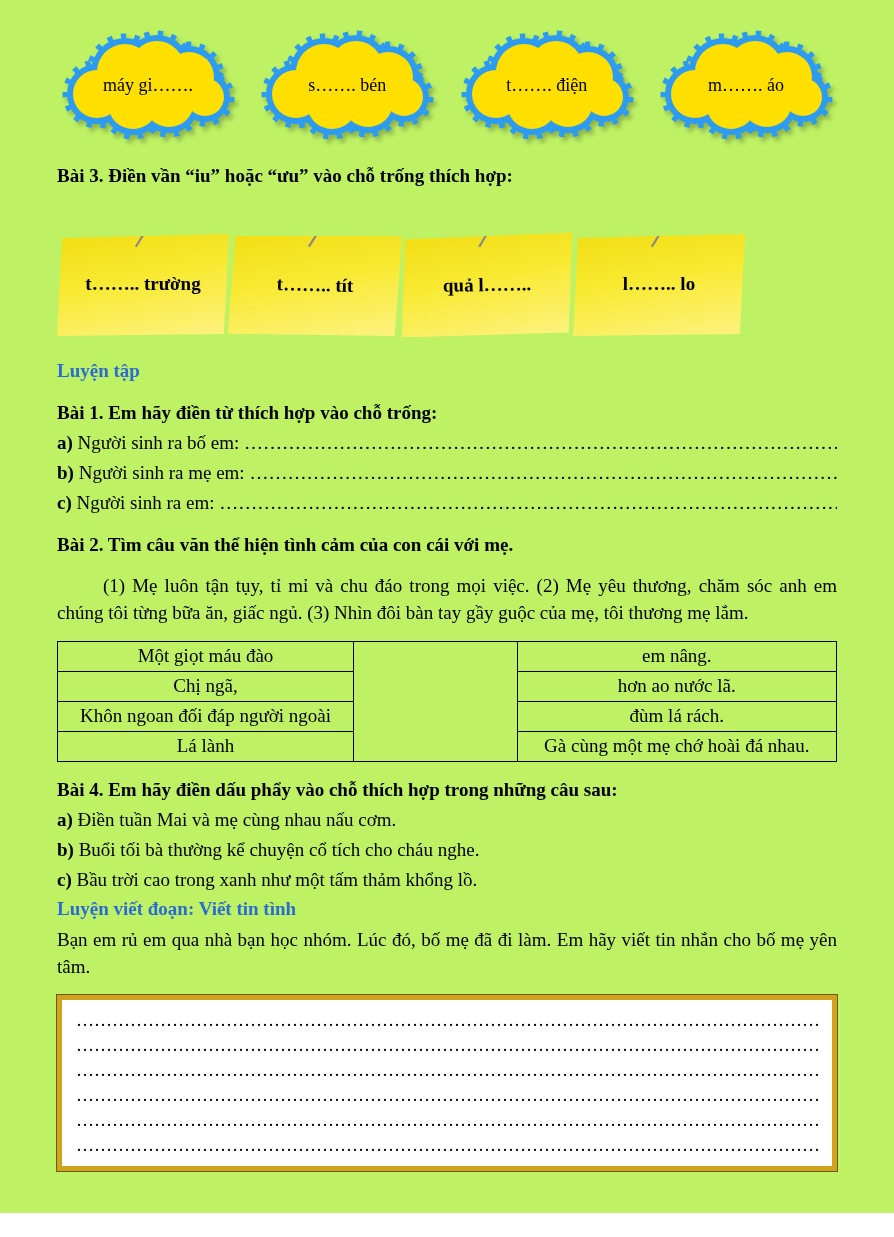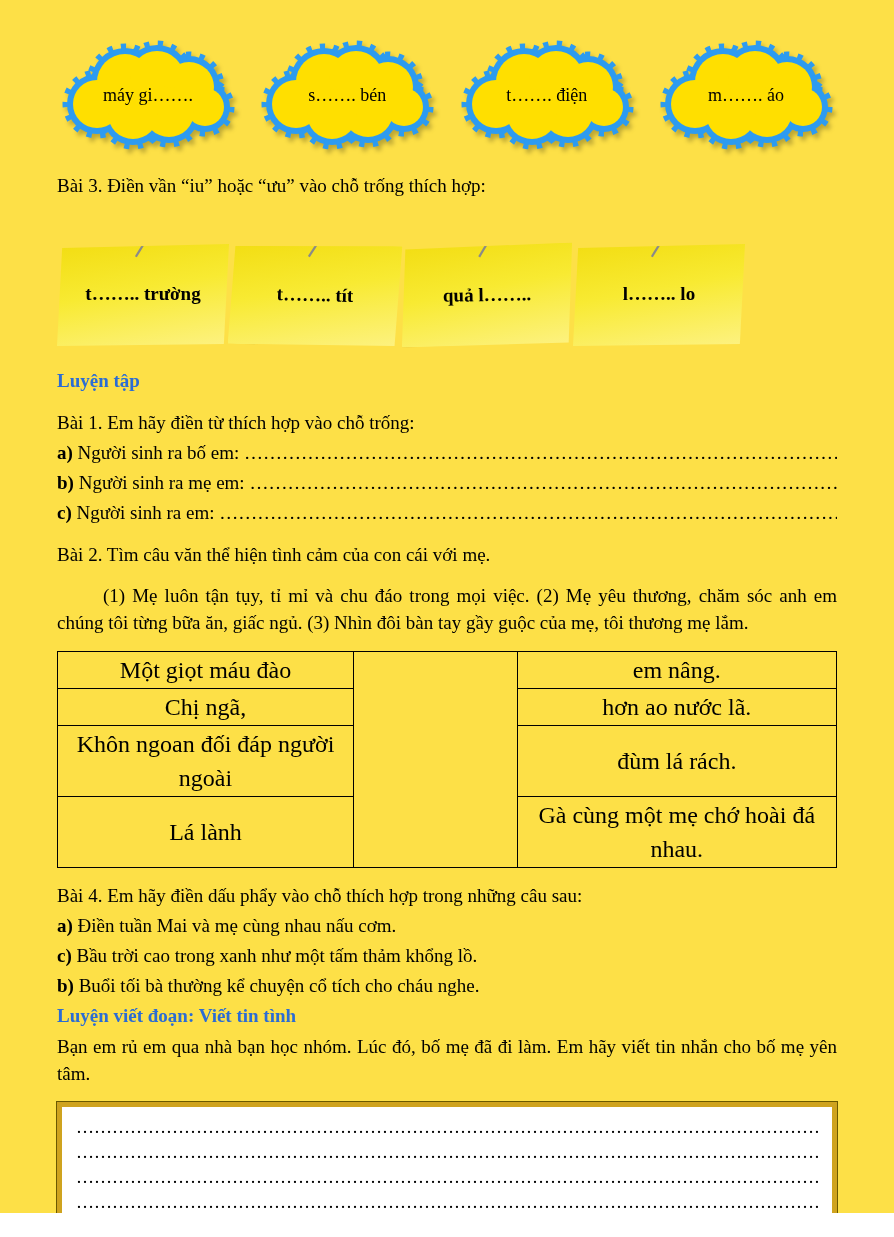--- a/index.html
+++ b/index.html
@@ -1,22 +1,22 @@
 <!DOCTYPE html>
 <html><head>
 <meta charset="utf-8">
 <style>
   html,body{margin:0;padding:0;background:#ffffff;}
   .page{
     width:894px;height:1213px;box-sizing:border-box;
-    padding:32px 57px 20px;background:#fde047;overflow:hidden;
+    padding:22px 57px 20px;background:#bef264;overflow:hidden;
     font-family:"Liberation Serif", serif;font-size:19px;color:#000;line-height:1.42;
   }
   p{margin:3px 0;}
-  .bold{font-weight:normal;margin-top:15px;}
+  .bold{font-weight:bold;margin-top:15px;}
   .blue{color:#2b6cd4;font-weight:bold;}
   
   .clouds-row{display:flex;justify-content:space-between;align-items:center;height:122px;margin:4px 0 6px;}
   .cloud{position:relative;width:182px;height:118px;}
   .cloud svg{position:absolute;inset:0;filter:drop-shadow(3px 4px 2px rgba(0,0,0,.25));}
   .cloud .cloud-label{
     position:absolute;left:50%;top:50%;transform:translate(-50%,-55%);
     white-space:nowrap;font-size:18px;z-index:2;
   }
   
@@ -29,21 +29,21 @@
   .note:nth-child(2){transform:rotate(1.5deg);}
   .note:nth-child(3){transform:rotate(-1deg);}
   .note .note-label{font-size:19px;}
   .pin{position:absolute;top:-20px;left:50%;transform:translateX(-40%) rotate(8deg);z-index:3;}
   
   .fill-line{white-space:nowrap;overflow:hidden;margin:3px 0;}
   .prefix{font-weight:bold;}
   .para{text-align:justify;text-indent:46px;margin:14px 0;}
   
   table.match{border-collapse:collapse;width:100%;margin:3px 0 5px;}
-  table.match td{border:1px solid #000;text-align:center;padding:1px 4px;font-size:24px;}
+  table.match td{border:1px solid #000;text-align:center;padding:1px 4px;font-size:19px;}
   td.mid{width:21%;}
   td.colA{width:38%;}
   td.colB{width:41%;}
   
   .writing-box{
     margin-top:14px;border:5px solid #cfa31e;outline:1px solid #6b5900;
     padding:8px 14px;background:#fff;
   }
   .writing-line{white-space:nowrap;overflow:hidden;line-height:25px;font-size:18px;}
   .prompt{font-weight:normal;text-align:justify;margin:4px 0;}
@@ -229,27 +229,27 @@
     </tr>
   </tbody>
     </table>
 
   <p class="bold">Bài 4. Em hãy điền dấu phẩy vào chỗ thích hợp trong những câu sau:</p>
   <div class="fill-line">
     <span class="prefix">a)</span>
     <span>Điền tuần Mai và mẹ cùng nhau nấu cơm.</span>
   </div>
   <div class="fill-line">
+    <span class="prefix">b)</span>
+    <span>Buổi tối bà thường kể chuyện cổ tích cho cháu nghe.</span>
+  </div>
+  <div class="fill-line">
     <span class="prefix">c)</span>
     <span>Bầu trời cao trong xanh như một tấm thảm khổng lồ.</span>
   </div>
-  <div class="fill-line">
-    <span class="prefix">b)</span>
-    <span>Buổi tối bà thường kể chuyện cổ tích cho cháu nghe.</span>
-  </div>
 
   <p class="blue">Luyện viết đoạn: Viết tin tình</p>
   <p class="prompt">Bạn em rủ em qua nhà bạn học nhóm. Lúc đó, bố mẹ đã đi làm. Em hãy viết tin nhắn cho bố mẹ yên tâm.</p>
 
   <div class="writing-box">
     <div class="writing-line">………………………………………………………………………………………………………………………………………………………………</div>
     <div class="writing-line">………………………………………………………………………………………………………………………………………………………………</div>
     <div class="writing-line">………………………………………………………………………………………………………………………………………………………………</div>
     <div class="writing-line">………………………………………………………………………………………………………………………………………………………………</div>
     <div class="writing-line">………………………………………………………………………………………………………………………………………………………………</div>

